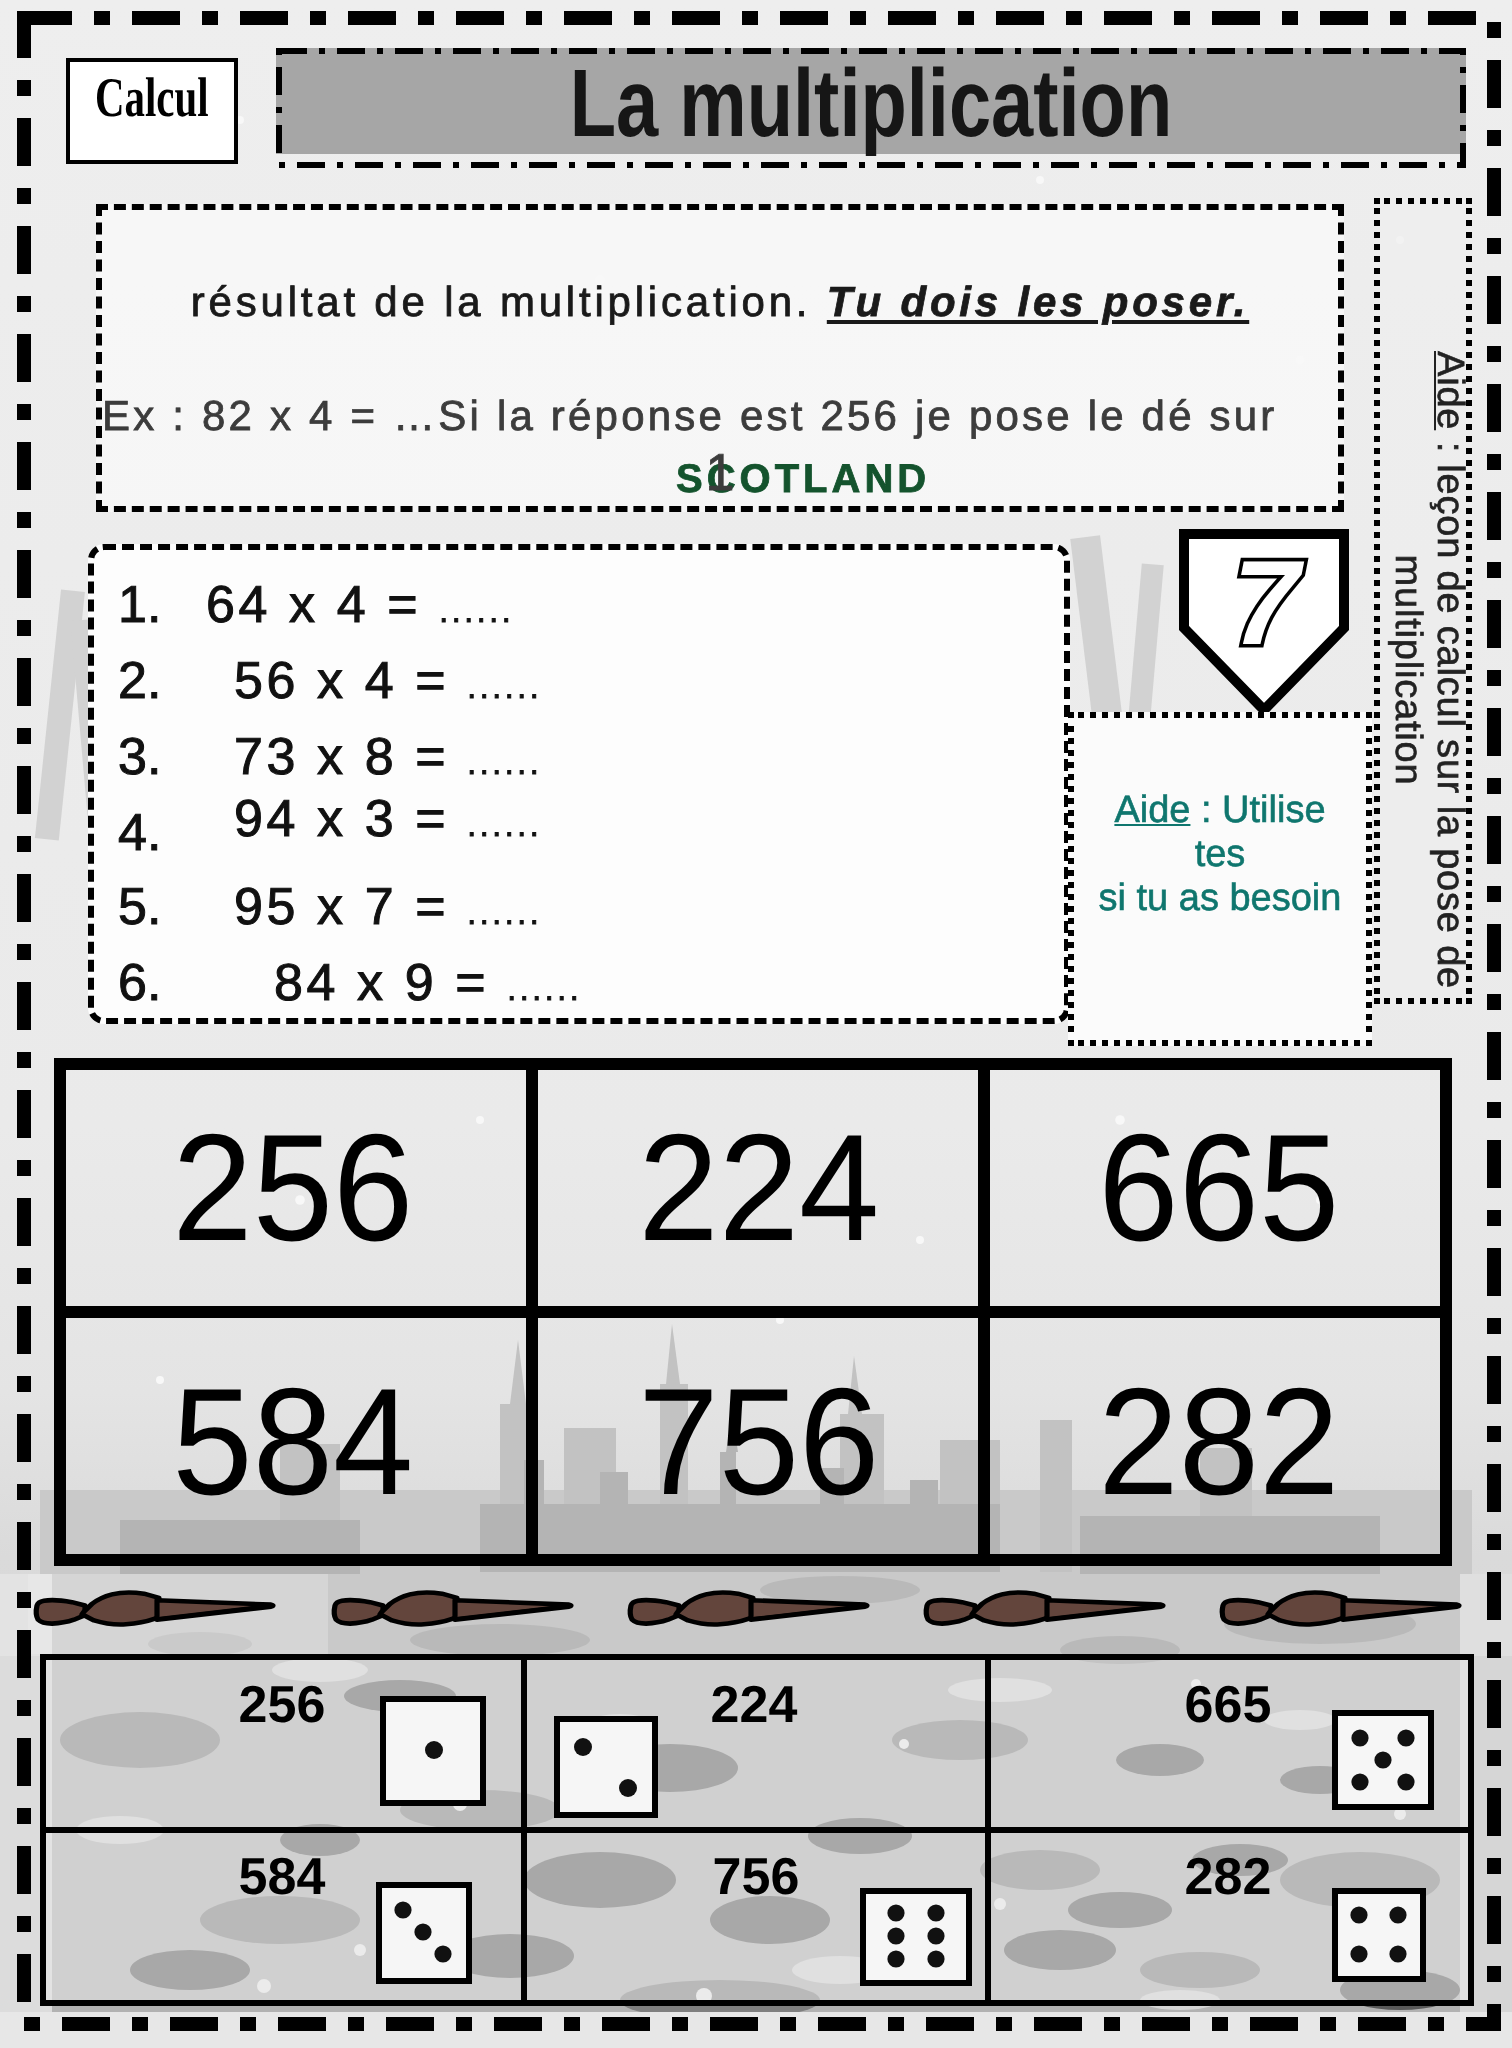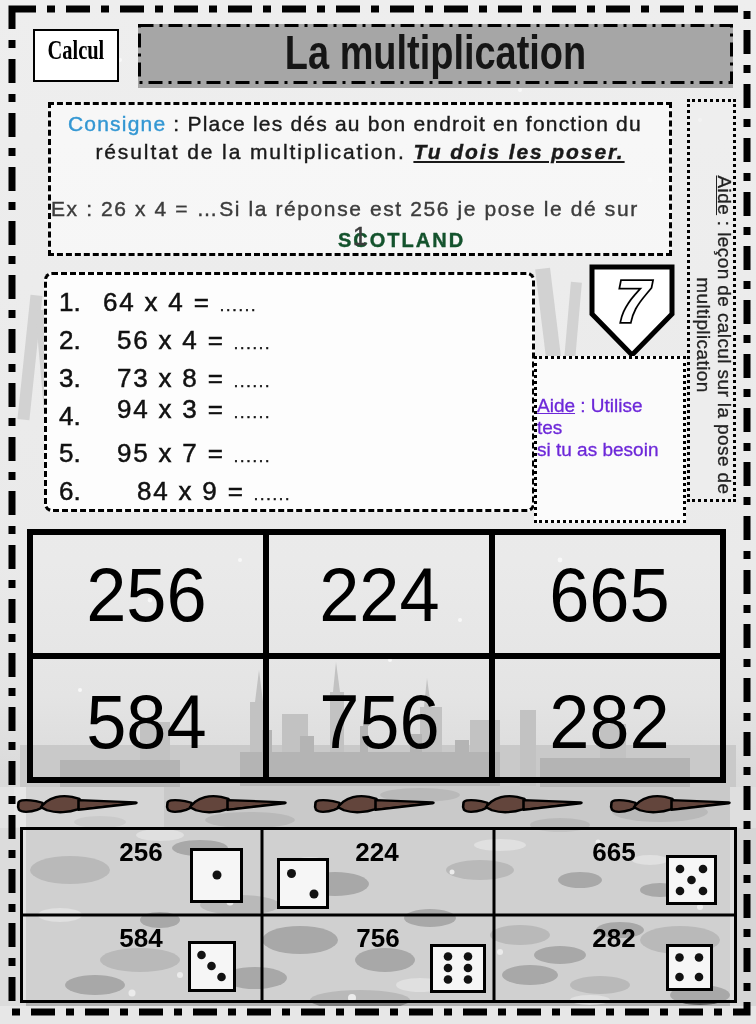--- a/index.html
+++ b/index.html
@@ -142,36 +142,35 @@
 </svg>
 
 <svg class="abs" style="left:0;top:0;" width="756" height="1024" viewBox="0 0 756 1024">
   <rect x="12" y="9" width="735" height="1003" fill="none" stroke="#000" stroke-width="7" stroke-dasharray="24 11 8 11"></rect>
 </svg>
 
 <div class="abs" style="left:33px;top:29px;width:82px;height:49px;background:#fff;border:2px solid #000;display:flex;align-items:flex-start;justify-content:center;">
   <span style="font-family:'Liberation Serif',serif;font-weight:bold;font-size:28px;transform:scaleX(0.73);padding-top:3px;">Calcul</span>
 </div>
 
-<div class="abs" style="left:138px;top:24px;width:595px;height:64px;background:#a6a6a6;">
+<div class="abs" style="left:138px;top:24px;width:595px;height:53px;background:#a6a6a6;">
   <svg class="abs" style="left:0;top:0;" width="595" height="60">
         <rect x="1.5" y="1.5" width="592" height="57" fill="none" stroke="#000" stroke-width="3" stroke-dasharray="14 6 3 6"></rect>
       </svg>
   <div style="width:595px;height:60px;line-height:57px;text-align:center;font-size:48px;font-weight:bold;color:#161616;transform:scaleX(0.79);">La multiplication</div>
 </div>
 
 <div class="abs" style="left:48px;top:102px;width:618px;height:148px;background:rgba(248,248,248,0.85);border:3px dashed #000;font-size:21px;color:#1a1a1a;-webkit-text-stroke:0.4px;">
 
-  <div class="abs" style="left:17px;top:7px;letter-spacing:1.2px;"><span style="color:#3397d3;">Consigne</span> : Place les dés au bon endroit en fonction du</div>
 
   <div class="abs" style="left:0;top:35px;width:100%;text-align:center;letter-spacing:1.9px;">résultat de la multiplication. <span style="font-weight:bold;font-style:italic;text-decoration:underline;">Tu dois les poser.</span></div>
 
   <div class="abs" style="left:287px;top:124px;font-size:20px;font-weight:bold;color:#14532d;letter-spacing:2px;">SCOTLAND</div>
 
-  <div class="abs" style="left:0;top:92px;letter-spacing:1.6px;color:#3c3c3c;">Ex : 26 x 4 = …Si la réponse est 256 je pose le dé sur</div>
+  <div class="abs" style="left:0;top:92px;letter-spacing:1.6px;color:#3c3c3c;">Ex : 82 x 4 = …Si la réponse est 256 je pose le dé sur</div>
 
   <div class="abs" style="left:0;top:116px;width:100%;text-align:center;color:#3c3c3c;font-size:26px;">1</div>
 </div>
 
 <div class="abs" style="left:687px;top:99px;width:49px;height:403px;border:3px dotted #000;background:rgba(238,238,238,0.6);box-sizing:border-box;">
   <div class="abs" style="left:-176px;top:212px;width:400px;height:42px;transform:rotate(90deg);font-size:19px;letter-spacing:0.4px;color:#222;text-align:center;line-height:21px;-webkit-text-stroke:0.3px;"><span style="text-decoration:underline;">Aide</span> : leçon de calcul sur la pose de<br>multiplication</div>
 </div>
 
 <div class="abs" style="left:44px;top:272px;width:485px;height:234px;background:#fdfdfd;border:3px dashed #000;border-radius:8px;font-size:26px;color:#111;-webkit-text-stroke:0.5px;">
 
@@ -192,21 +191,21 @@
 
   <div class="abs" style="left:12px;top:201px;">6.</div>
       <div class="abs" style="left:70px;top:201px;letter-spacing:1.8px;margin-left:20px;">84 x 9 = <span style="font-size:16px;letter-spacing:1.8px;">......</span></div>
 </div>
 
 <svg class="abs" style="left:586px;top:262px;" width="92" height="98" viewBox="0 0 92 98">
   <polygon points="6,5 86,5 86,52 46,93 6,52" fill="#fff" stroke="#000" stroke-width="5"></polygon>
   <text x="47" y="60" text-anchor="middle" font-size="60" font-weight="bold" font-style="italic" fill="#fff" stroke="#000" stroke-width="3.6" paint-order="stroke" font-family="Liberation Sans">7</text>
 </svg>
 
-<div class="abs" style="left:534px;top:356px;width:146px;height:161px;background:#fbfbfb;border:3px dotted #000;font-size:19px;color:#6d28d9;text-align:left;-webkit-text-stroke:0.3px;">
+<div class="abs" style="left:534px;top:356px;width:146px;height:161px;background:#fbfbfb;border:3px dotted #000;font-size:19px;color:#0f766e;text-align:center;-webkit-text-stroke:0.3px;">
   <div style="margin-top:36px;"><span style="text-decoration:underline;">Aide</span> : Utilise</div>
   <div>tes</div>
   <div>si tu as besoin</div>
 </div>
 
 <div class="abs" style="left:27px;top:529px;width:699px;height:254px;">
   <svg class="abs" style="left:0;top:0;" width="699" height="254">
     <rect x="3" y="3" width="693" height="248" fill="none" stroke="#000" stroke-width="6"></rect>
     <line x1="239" y1="0" x2="239" y2="254" stroke="#000" stroke-width="6"></line>
     <line x1="465" y1="0" x2="465" y2="254" stroke="#000" stroke-width="6"></line>

